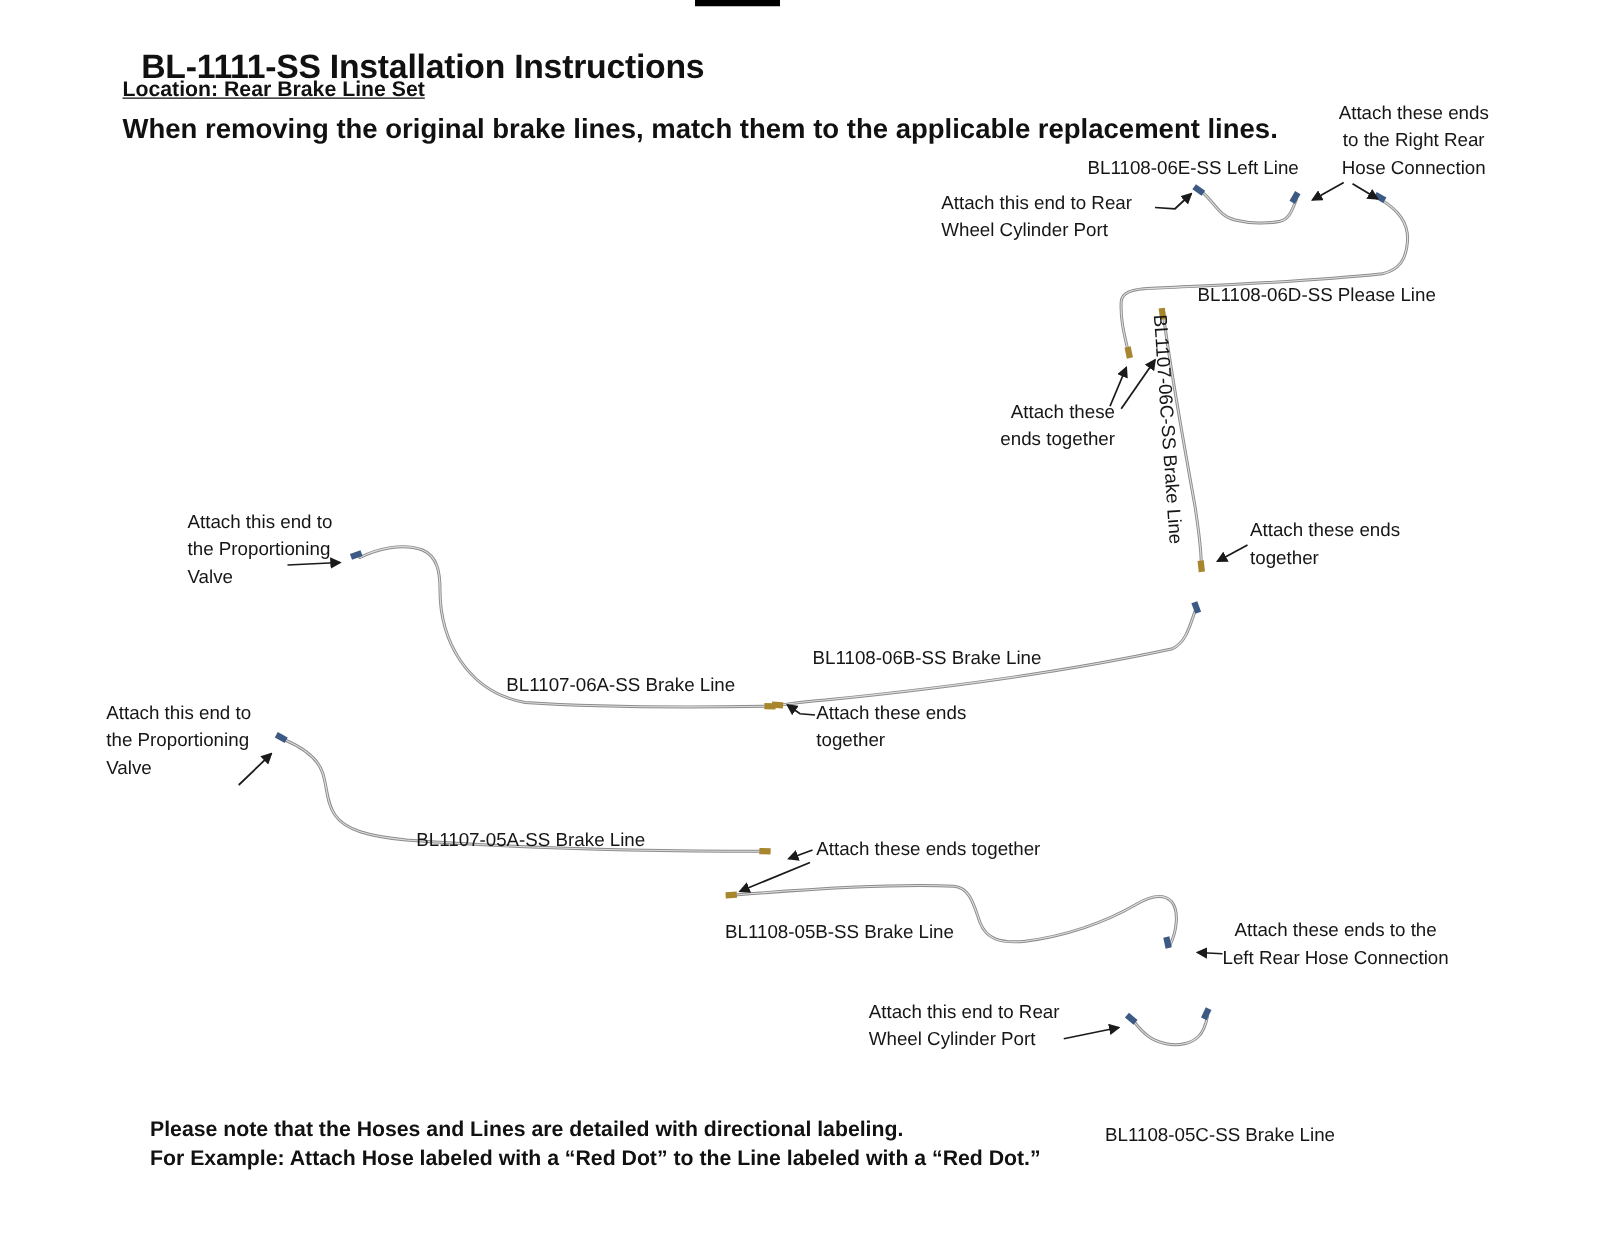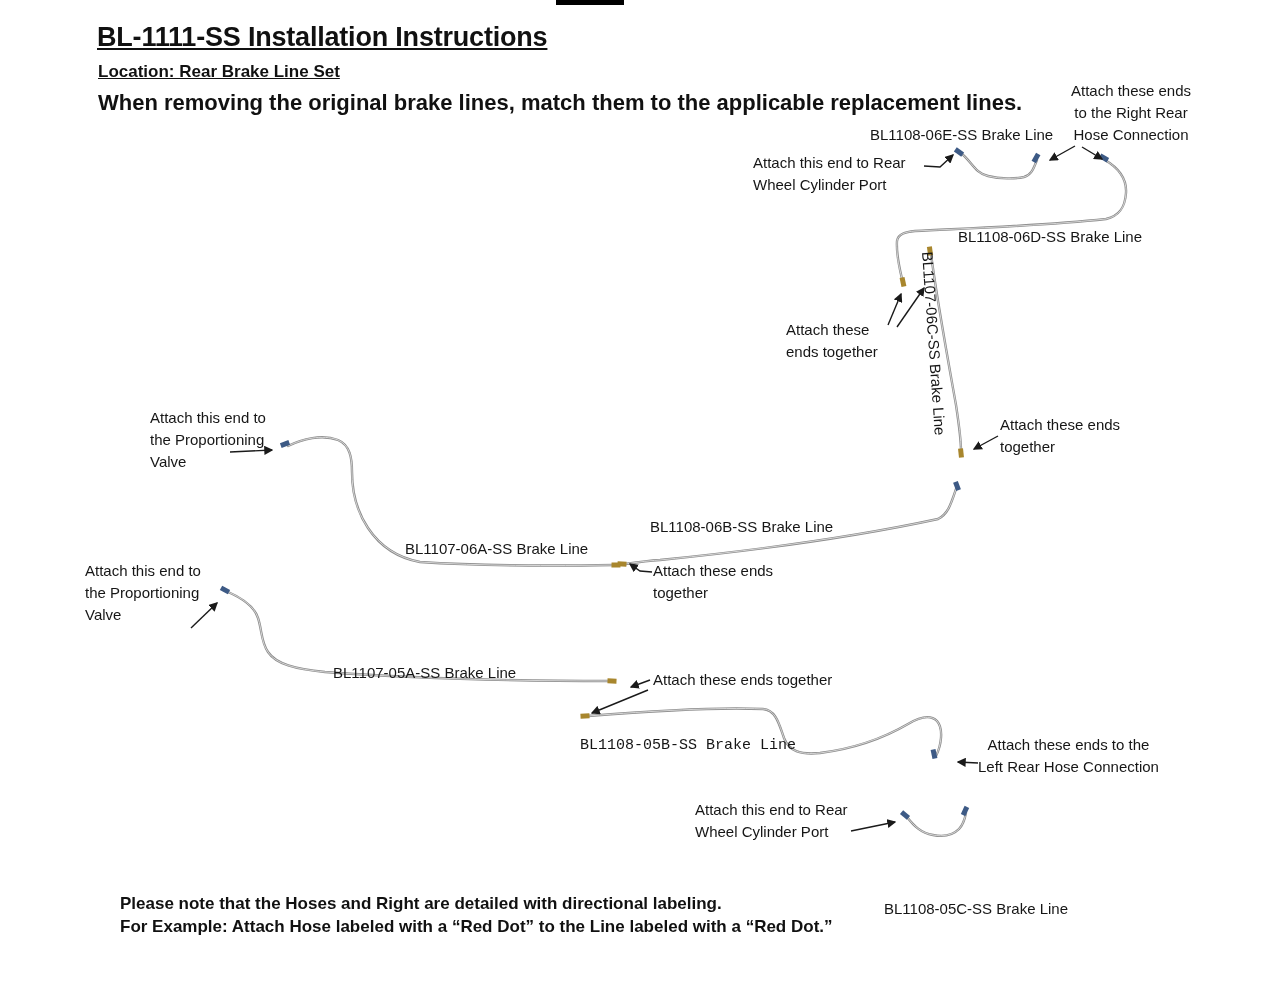--- a/index.html
+++ b/index.html
@@ -1,45 +1,45 @@
 <!DOCTYPE html>
 <html style="--line-color: #8c8c8c; --fit-blue: #3d5a85; --fit-gold: #a8862d; --arrow-color: #1a1a1a;"><head>
 <meta charset="utf-8">
 <style>
   html,body{margin:0;padding:0;}
   body{
     width:1280px;height:989px;background:#ffffff;position:relative;
     font-family:"Liberation Sans", sans-serif;color:#111;overflow:hidden;
   }
   .black-bar{position:absolute;left:556px;top:0;width:68px;height:5px;background:#000;}
-  .title{position:absolute;left:97px;top:22px;font-size:27px;font-weight:bold;margin:0;letter-spacing:-0.2px;text-decoration:underline;}
+  .title{position:absolute;left:97px;top:22px;font-size:27px;font-weight:bold;margin:16px;letter-spacing:-0.2px;}
   .subtitle{position:absolute;left:98px;top:62px;font-size:17px;font-weight:bold;text-decoration:underline;}
   .instruction{position:absolute;left:98px;top:90px;font-size:22px;font-weight:bold;}
   .note{position:absolute;font-size:17px;font-weight:bold;}
   .note1{left:120px;top:894px;}
   .note2{left:120px;top:917px;text-align:center;}
   .lbl{position:absolute;font-size:15px;line-height:22px;white-space:pre-line;color:#161616;}
   .svgwrap{position:absolute;left:0;top:0;width:1280px;height:989px;}
 
   
   .lbl-right-rear-hose{left:1060px;top:80px;width:142px;text-align:center;}
   .lbl-06e{left:870px;top:124px;}
   .lbl-wheel-cyl-top{left:753px;top:152px;}
   .lbl-06d{left:958px;top:226px;}
-  .lbl-ends-upper{left:786px;top:319px;width:106px;text-align:left;}
+  .lbl-ends-upper{left:786px;top:319px;width:106px;text-align:right;}
   .lbl-06c{left:938px;top:251px;transform:rotate(86deg);transform-origin:0 0;white-space:nowrap;}
   .lbl-ends-right{left:1000px;top:414px;}
   .lbl-prop-upper{left:150px;top:407px;}
   .lbl-06a{left:405px;top:538px;text-align:right;}
   .lbl-06b{left:650px;top:516px;}
   .lbl-ends-mid{left:653px;top:560px;}
   .lbl-prop-lower{left:85px;top:560px;}
   .lbl-05a{left:333px;top:662px;}
   .lbl-ends-lower{left:653px;top:669px;}
-  .lbl-05b{left:580px;top:735px;font-family:Liberation Mono, monospace;}
+  .lbl-05b{left:580px;top:735px;}
   .lbl-left-rear-hose{left:978px;top:734px;text-align:center;}
   .lbl-wheel-cyl-bottom{left:695px;top:799px;}
   .lbl-05c{left:884px;top:898px;}
 
   
   .tube-outer{fill:none;stroke:var(--line-color,#8c8c8c);stroke-width:2.4;stroke-linecap:round;}
   .tube-inner{fill:none;stroke:#dedede;stroke-width:0.9;stroke-linecap:round;}
   .arrow{fill:none;stroke:var(--arrow-color,#1a1a1a);stroke-width:1.4;}
   .fit-blue{fill:var(--fit-blue,#3d5a85);}
   .fit-gold{fill:var(--fit-gold,#a8862d);}
@@ -133,24 +133,24 @@
     <path class="arrow" marker-end="url(#ah)" d="M 650 680 L 631 687"></path>
     <path class="arrow" marker-end="url(#ah)" d="M 648 690 L 592 713"></path>
     <path class="arrow" marker-end="url(#ah)" d="M 978 763 L 958 762"></path>
     <path class="arrow" marker-end="url(#ah)" d="M 851 831 L 895 822"></path>
   </g>
 </svg>
 
 <div class="lbl lbl-right-rear-hose">Attach these ends
 to the Right Rear
 Hose Connection</div>
-<div class="lbl lbl-06e">BL1108-06E-SS Brake Line</div>
+<div class="lbl lbl-06e">BL1108-06E-SS Left Line</div>
 <div class="lbl lbl-wheel-cyl-top">Attach this end to Rear
 Wheel Cylinder Port</div>
-<div class="lbl lbl-06d">BL1108-06D-SS Brake Line</div>
+<div class="lbl lbl-06d">BL1108-06D-SS Please Line</div>
 <div class="lbl lbl-ends-upper">Attach these
 ends together</div>
 <div class="lbl lbl-06c">BL1107-06C-SS Brake Line</div>
 <div class="lbl lbl-ends-right">Attach these ends
 together</div>
 <div class="lbl lbl-prop-upper">Attach this end to
 the Proportioning
 Valve</div>
 <div class="lbl lbl-06a">BL1107-06A-SS Brake Line</div>
 <div class="lbl lbl-06b">BL1108-06B-SS Brake Line</div>
@@ -161,14 +161,14 @@
 Valve</div>
 <div class="lbl lbl-05a">BL1107-05A-SS Brake Line</div>
 <div class="lbl lbl-ends-lower">Attach these ends together</div>
 <div class="lbl lbl-05b">BL1108-05B-SS Brake Line</div>
 <div class="lbl lbl-left-rear-hose">Attach these ends to the
 Left Rear Hose Connection</div>
 <div class="lbl lbl-wheel-cyl-bottom">Attach this end to Rear
 Wheel Cylinder Port</div>
 <div class="lbl lbl-05c">BL1108-05C-SS Brake Line</div>
 
-<div class="note note1">Please note that the Hoses and Right are detailed with directional labeling.</div>
+<div class="note note1">Please note that the Hoses and Lines are detailed with directional labeling.</div>
 <div class="note note2">For Example: Attach Hose labeled with a “Red Dot” to the Line labeled with a “Red Dot.”</div>
 
 </body></html>

